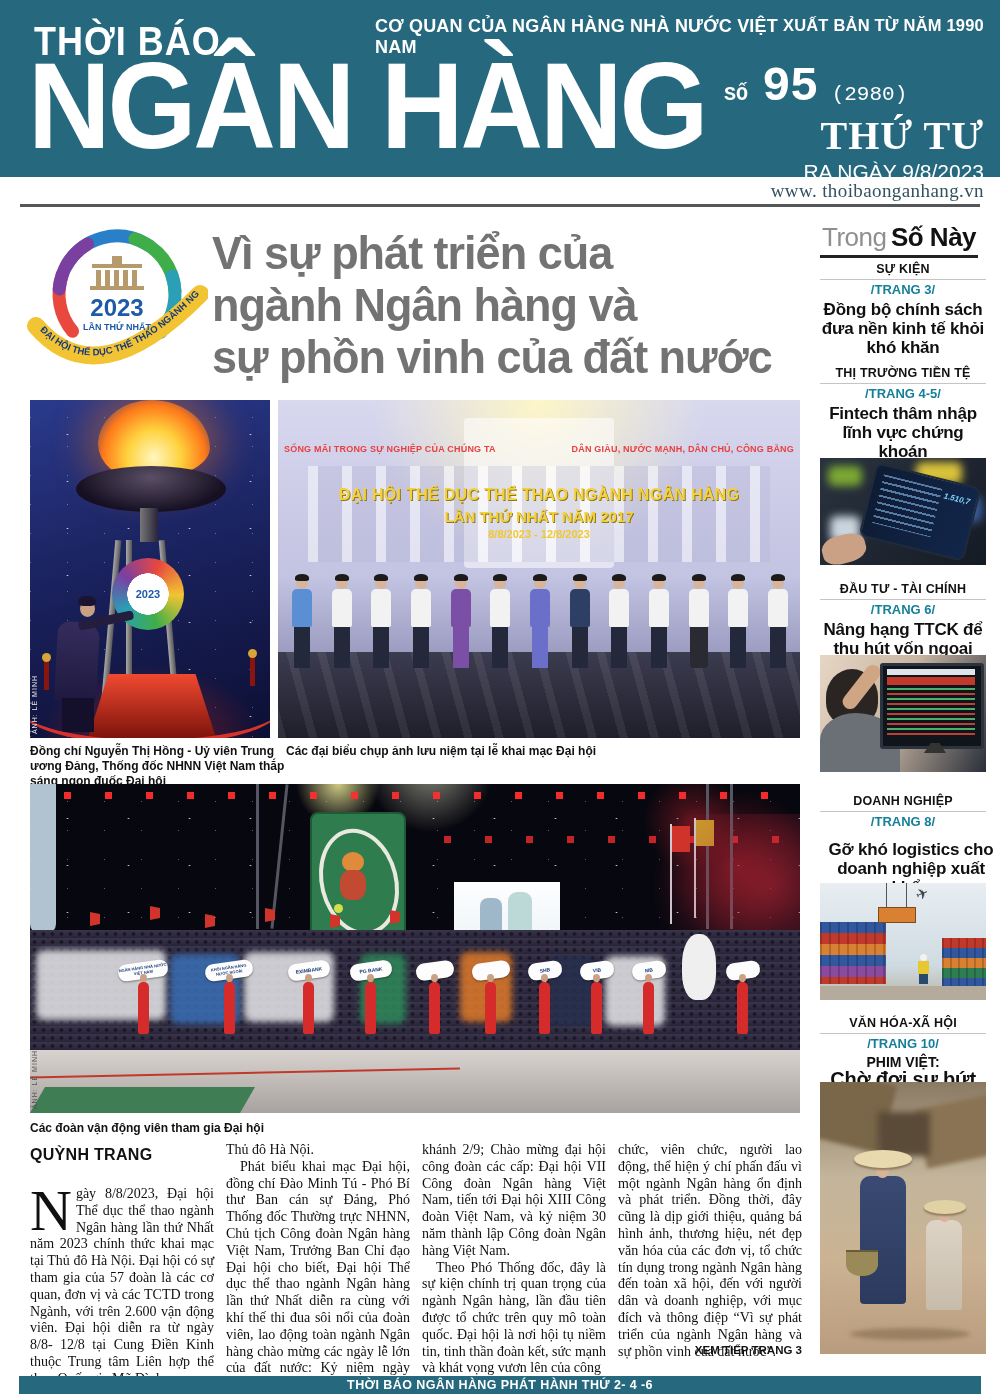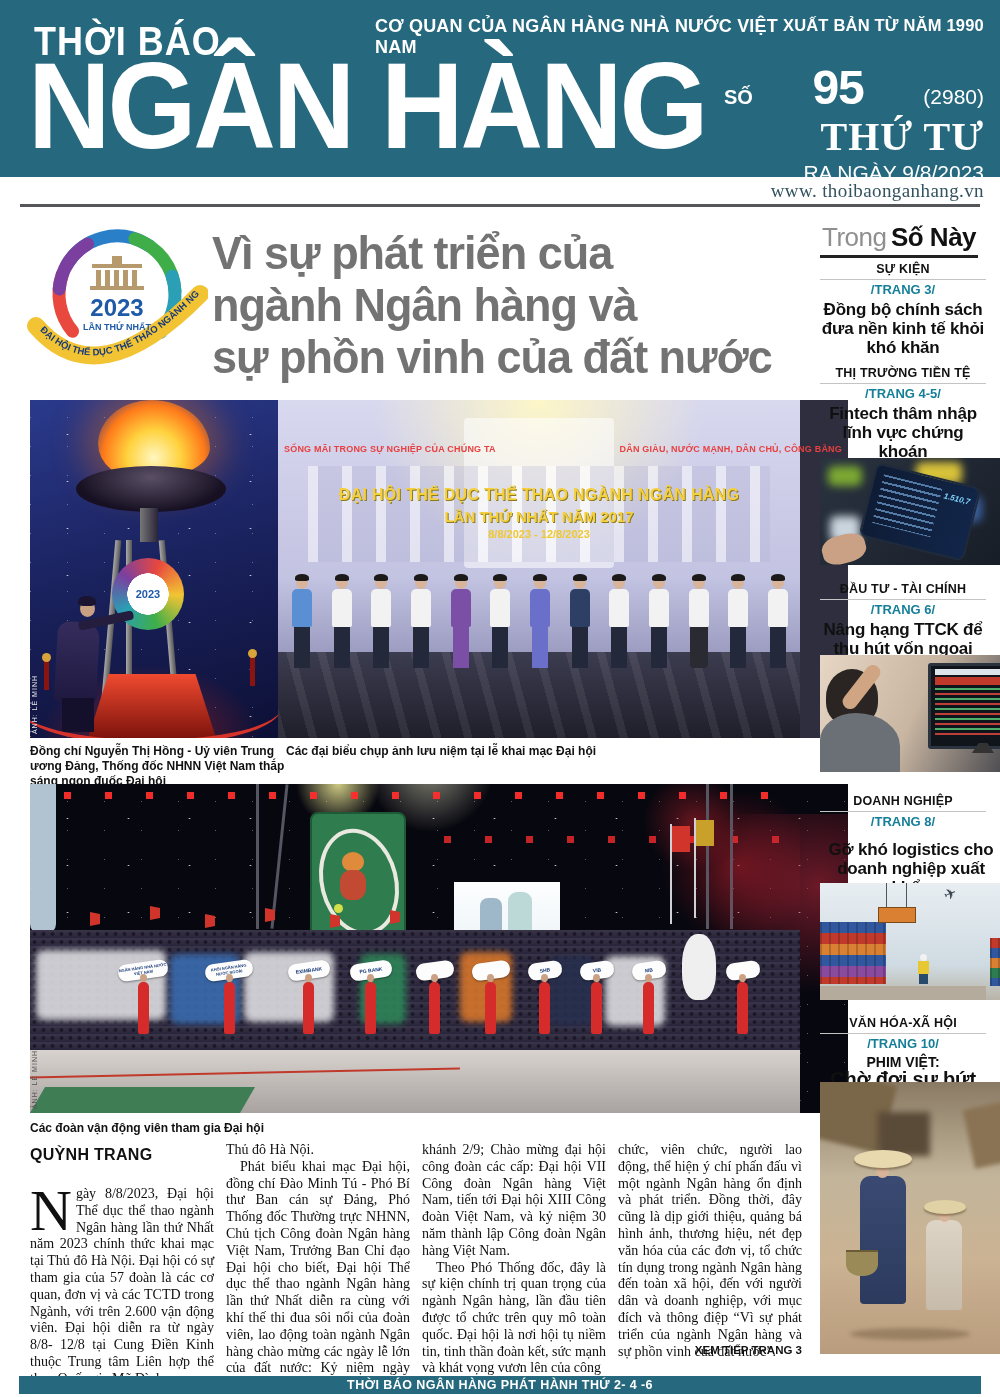--- a/index.html
+++ b/index.html
@@ -9,21 +9,21 @@
 
   
   .masthead{left:0;top:0;width:1000px;height:177px;background:#26697e;}
   .organ{left:375px;top:16px;width:430px;color:#fff;font-weight:700;font-size:18px;letter-spacing:.2px;}
   .since{right:16px;top:16px;color:#fff;font-weight:700;font-size:16.5px;letter-spacing:.2px;}
   .tb{left:34px;top:18px;color:#fff;font-weight:800;font-size:36px;letter-spacing:1px;
       transform:scaleY(1.12);transform-origin:0 0;}
   .nh{left:28px;top:44px;color:#fff;font-weight:800;font-size:110px;line-height:1;letter-spacing:-3px;
       transform:scale(1.04,1.12);transform-origin:0 0;}
   .issue{right:16px;top:60px;width:260px;text-align:right;color:#fff;}
-  .iss1{display:flex;justify-content:space-between;align-items:baseline;gap:1px;}
+  .iss1{display:flex;justify-content:flex-start;align-items:baseline;gap:14px;font-family:Liberation Mono, monospace;}
   .iss-so{font-size:20px;font-weight:700;}
   .iss-num{font-size:48px;font-weight:800;letter-spacing:-1px;}
   .iss-alt{font-size:21px;font-weight:400;}
   .weekday{font-family:"Liberation Serif",serif;font-weight:700;font-size:40px;line-height:44px;letter-spacing:1px;}
   .dateline{font-size:21px;font-weight:400;line-height:28px;}
   .website{right:16px;top:180px;font-family:"Liberation Serif",serif;font-size:19px;color:#33525e;letter-spacing:.4px;}
   .top-rule{left:20px;top:204px;width:960px;height:3px;background:#54565a;}
 
   
   .headline{left:212px;top:226px;width:600px;color:#737373;font-weight:800;}
@@ -49,21 +49,21 @@
   .s-ref{width:166px;text-align:center;font-size:13px;font-weight:800;color:#157f99;}
   .s-title{width:166px;text-align:center;font-size:17px;line-height:19px;font-weight:800;color:#101010;letter-spacing:-.2px;}
   .s-kicker{width:166px;text-align:center;font-size:14px;font-weight:700;color:#101010;}
   .s-photo{width:166px;overflow:hidden;position:absolute;}
 
   
   .bottombar{left:19px;top:1376px;width:962px;height:18px;background:#26697e;color:#fff;
              text-align:center;font-size:12.5px;font-weight:700;line-height:18px;letter-spacing:.4px;}
 
   
-  .photo{position:absolute;overflow:hidden;padding-left:48px;}
+  .photo{position:absolute;overflow:hidden;}
   .photo *{position:absolute;}
   .stars{inset:0;background-image:
      radial-gradient(rgba(255,255,255,.75) .6px, transparent 1.2px),
      radial-gradient(rgba(255,255,255,.35) .5px, transparent 1px);
      background-size:61px 47px,37px 29px;background-position:7px 11px,19px 3px;}
   .vcredit{left:1px;bottom:4px;writing-mode:vertical-rl;transform:rotate(180deg);
      font-size:7px;color:#e5e5e5;letter-spacing:1px;}
 
   
   .ph-torch{left:30px;top:400px;width:240px;height:338px;background:linear-gradient(165deg,#2a3a8c 0%,#1b2360 45%,#0c0f33 100%);}

